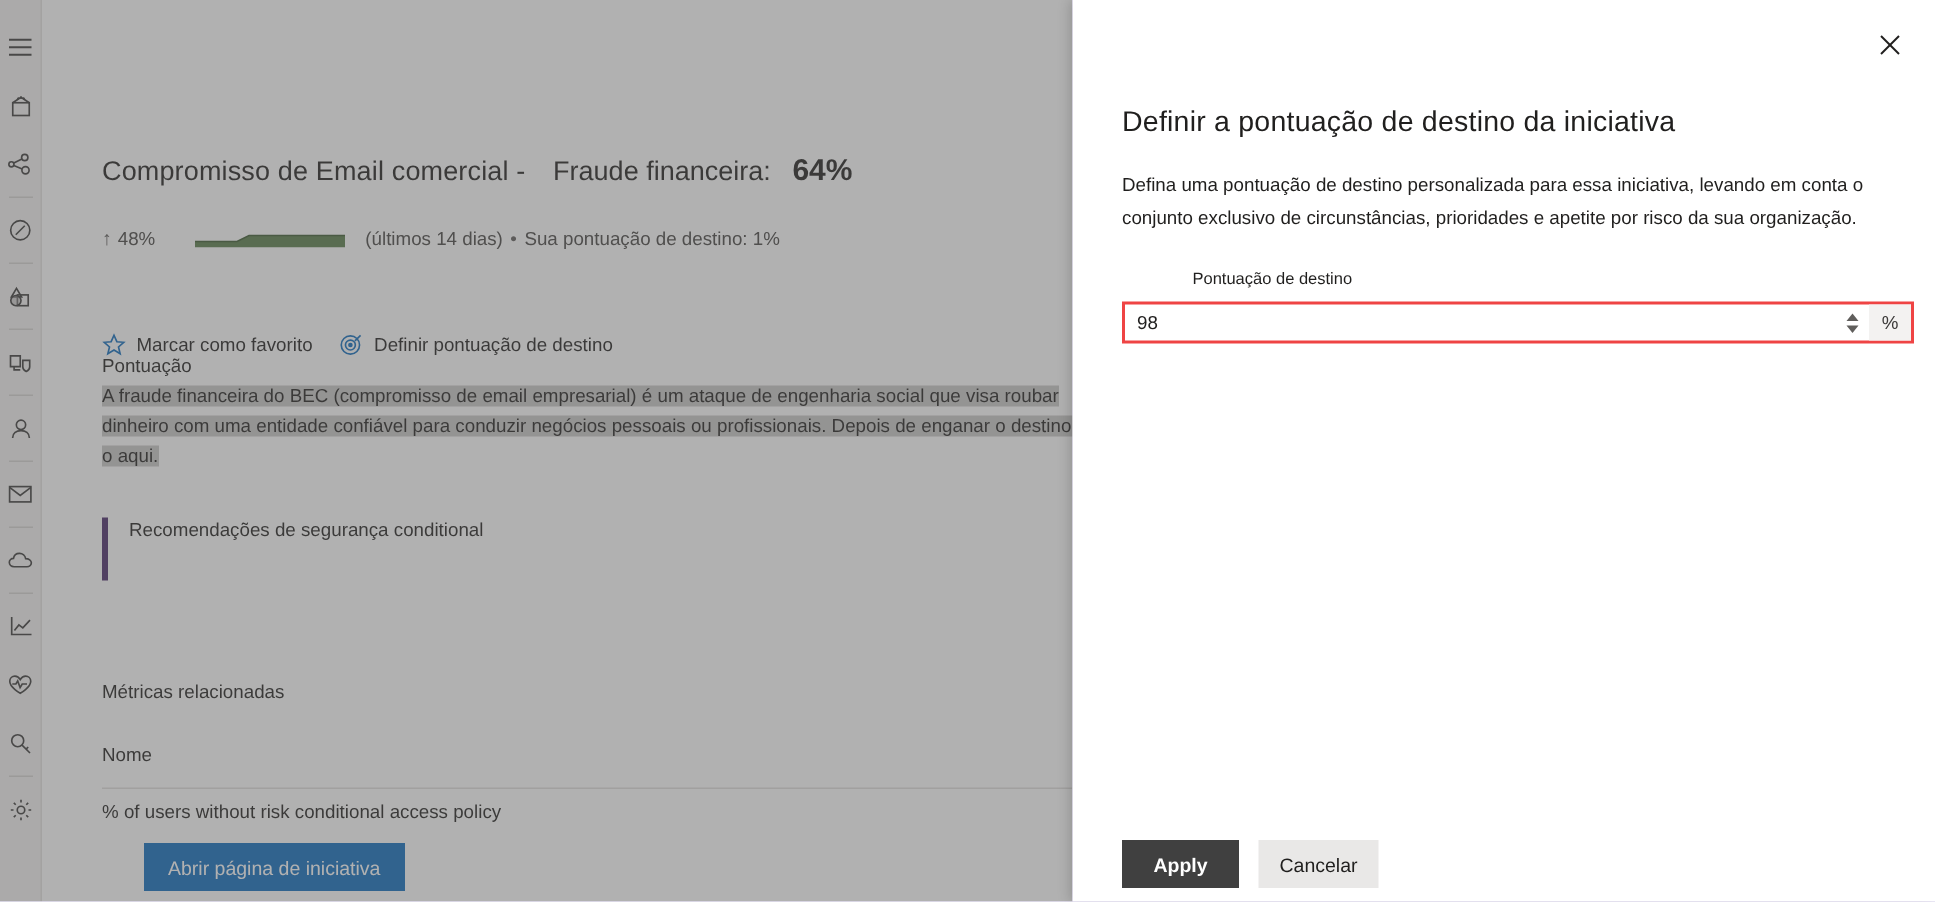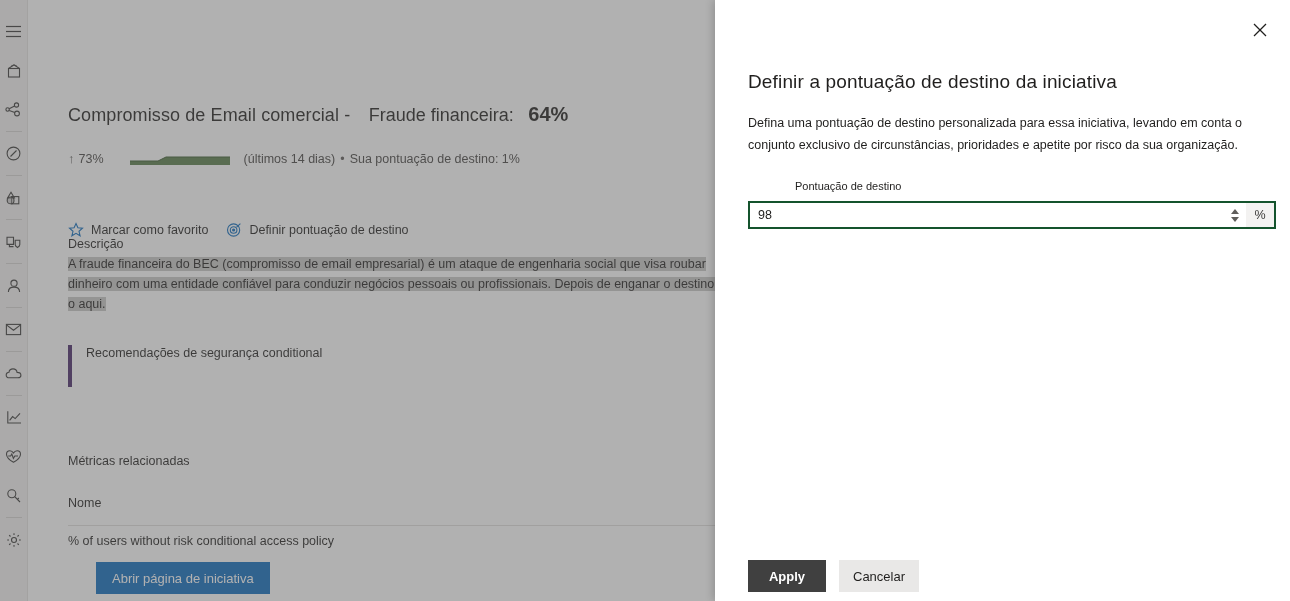--- a/index.html
+++ b/index.html
@@ -190,21 +190,21 @@
     font-size: 12.5px; color: #201f1e;
     line-height: 22px;
   }
   .field-label {
     position: absolute; left: 33px; top: 180px;
     font-size: 11px; color: #201f1e; margin-left: 47px;
   }
   .field-wrap {
     position: absolute; left: 33px; top: 201px;
     width: 528px; height: 28px;
-    border: 2px solid #14532d;
+    border: 2px solid #ef4444;
     background: #ffffff;
     display: flex; align-items: stretch;
   }
   .field-input {
     flex: 1 1 auto;
     border: none; outline: none;
     padding: 0 8px;
     font-size: 12.5px;
     font-family: "Liberation Sans", sans-serif;
     color: #201f1e;
@@ -358,21 +358,21 @@
       <div class="c-inner">
 
         <div class="title-row">
           <span class="title-main">Compromisso de Email comercial -</span>
           <span class="title-sub">Fraude financeira:</span>
           <span class="title-score">64%</span>
         </div>
 
         <div class="trend-row">
           <span class="trend-arrow">↑</span>
-          <span class="trend-pct">73%</span>
+          <span class="trend-pct">48%</span>
           <svg class="sparkline" viewBox="0 0 100 13" preserveAspectRatio="none">
             <path d="M0,9 L28,9 L36,5 L62,5 L100,5 L100,13 L0,13 Z" fill="#5a7d4a"></path>
             <path d="M0,9 L28,9 L36,5 L62,5 L100,5" fill="none" stroke="#3d5c31" stroke-width="1"></path>
           </svg>
           <span class="trend-tail">(últimos 14 dias)</span>
           <span class="dot-sep">•</span>
           <span class="trend-tail">Sua pontuação de destino: 1%</span>
         </div>
 
         <div class="actions-row">
@@ -386,21 +386,21 @@
             <svg width="16" height="16" viewBox="0 0 16 16" fill="none" stroke="#0f6cbd" stroke-width="1.1">
               <circle cx="7.6" cy="8" r="6.1"></circle>
                 <circle cx="7.6" cy="8" r="3.3"></circle>
                 <circle cx="7.6" cy="8" r="1" fill="#0f6cbd"></circle>
               <path d="M10.6 5.2 L14.4 1.6"></path>
             </svg>
             <span class="act-label">Definir pontuação de destino</span>
           </div>
         </div>
 
-        <div class="desc-head">Descrição</div>
+        <div class="desc-head">Pontuação</div>
         <div class="desc-body">
           <span class="sel">A fraude financeira do BEC (compromisso de email empresarial) é um ataque de engenharia social que visa roubar</span><br>
           <span class="sel">dinheiro com uma entidade confiável para conduzir negócios pessoais ou profissionais. Depois de enganar o destino,</span><br>
           <span class="sel">o aqui.</span>
         </div>
 
         <div class="kpi">
           <div class="kpi-label">Recomendações de segurança conditional</div>
         </div>
 

